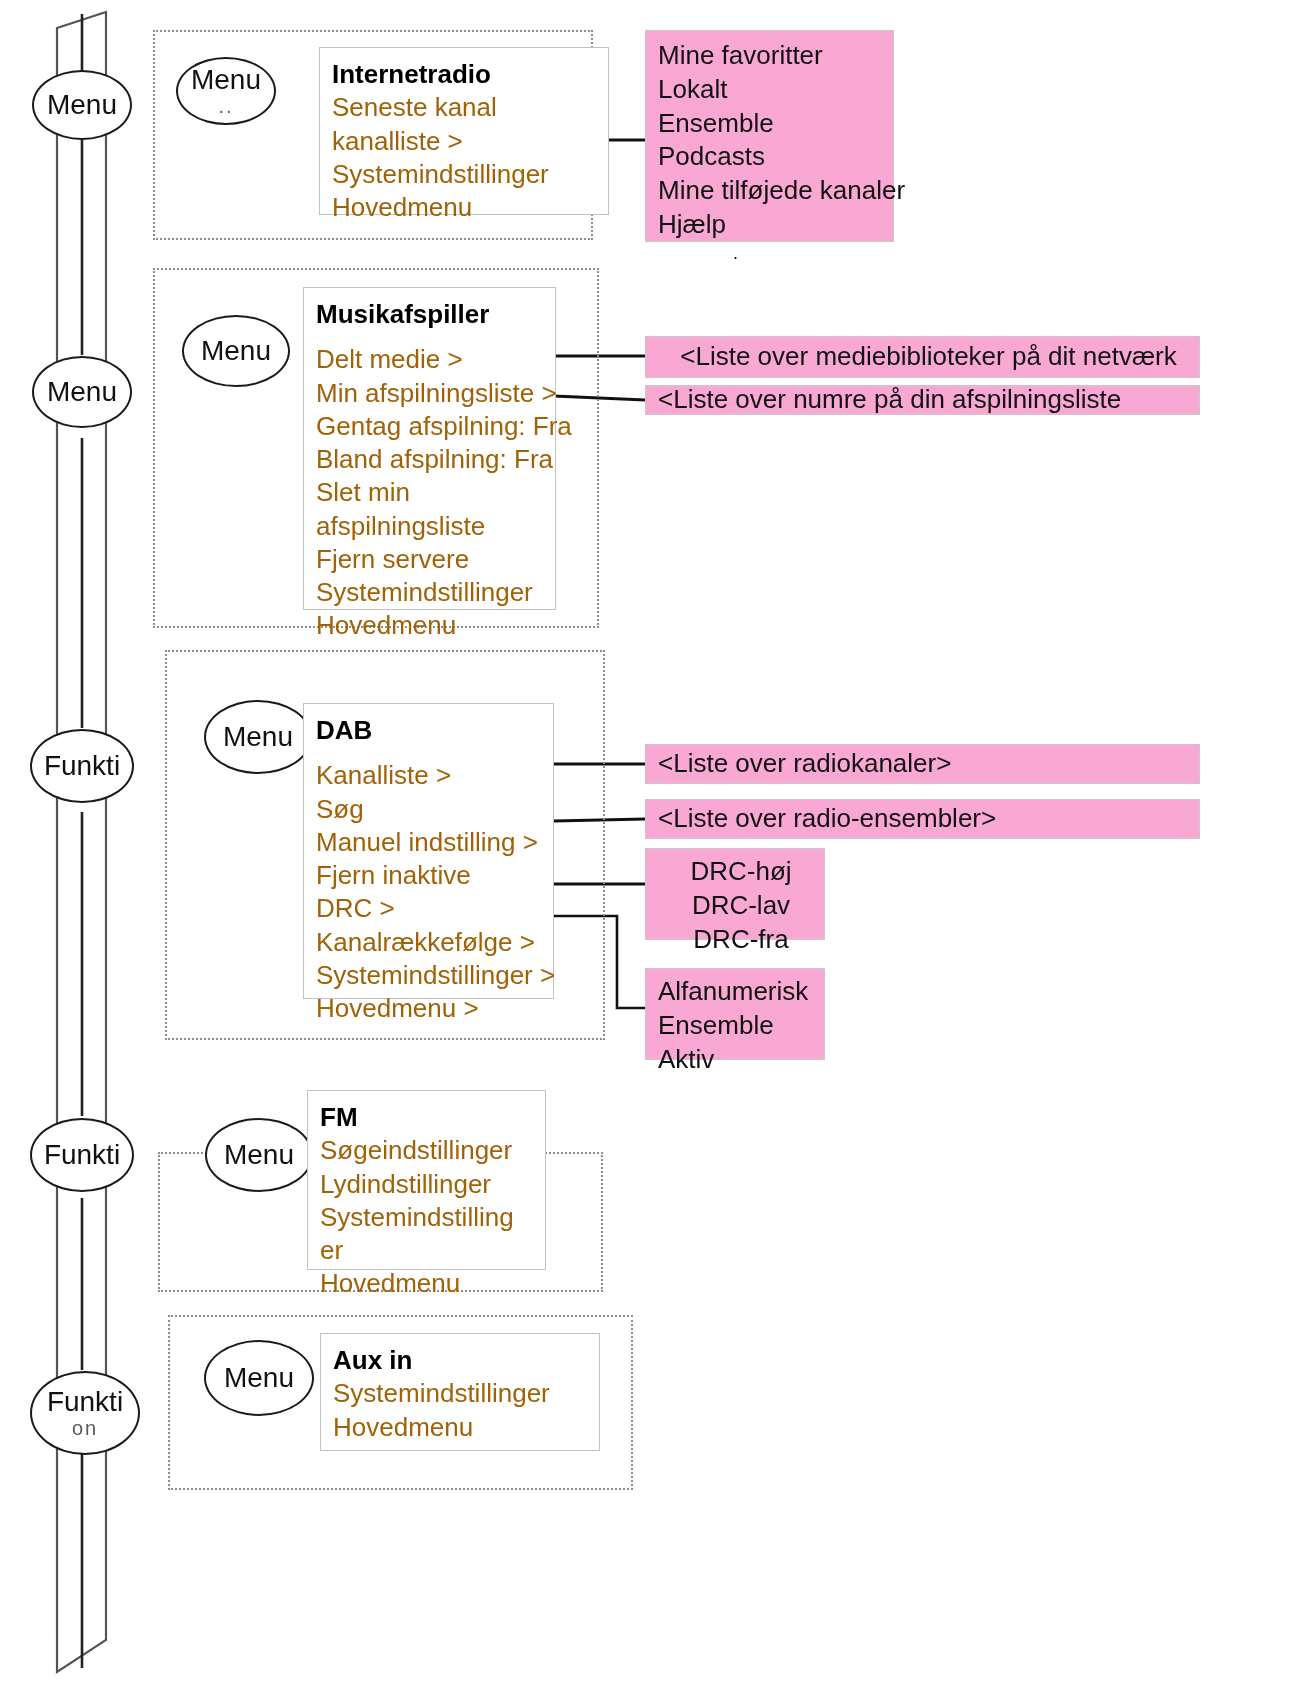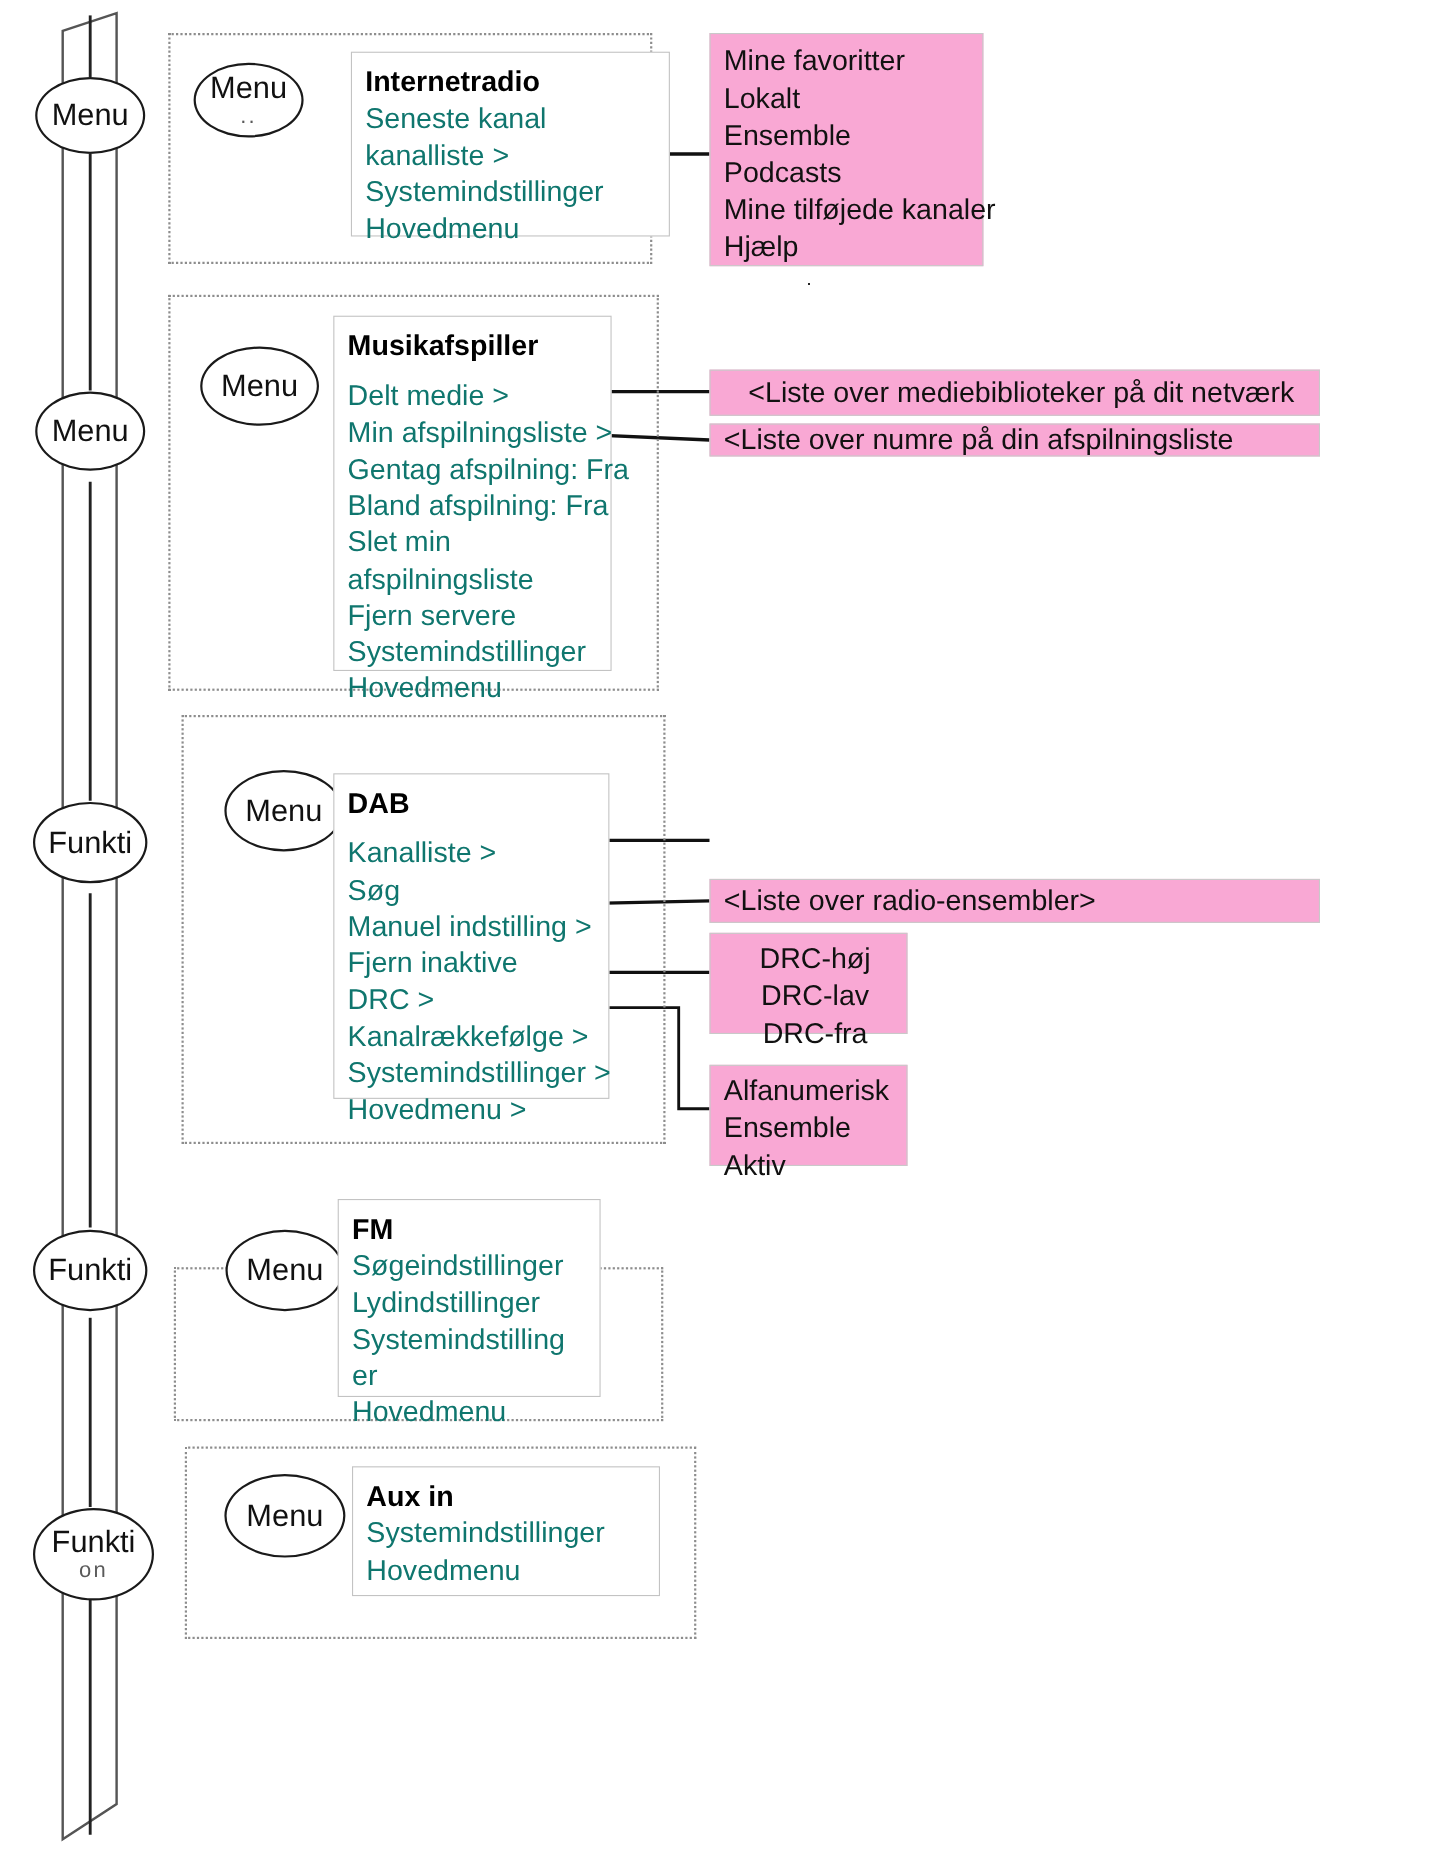--- a/index.html
+++ b/index.html
@@ -73,21 +73,21 @@
   .menu-title {
     font-weight: bold;
     font-size: 26px;
     line-height: 1.28;
     color: #000;
     white-space: nowrap;
   }
   .menu-item {
     font-size: 26px;
     line-height: 1.28;
-    color: #0f766e;
+    color: #a16207;
     white-space: nowrap;
   }
   .menu-box.gap .menu-title { margin-bottom: 12px; }
 
   
   .side-box {
     position: absolute;
     border: 1.5px solid #c9c9c9;
     background: #f9a8d4;
     box-sizing: border-box;
@@ -231,20 +231,23 @@
     <div class="menu-item">Kanalliste &gt;</div>
     <div class="menu-item">Søg</div>
     <div class="menu-item">Manuel indstilling &gt;</div>
     <div class="menu-item">Fjern inaktive</div>
     <div class="menu-item">DRC &gt;</div>
     <div class="menu-item">Kanalrækkefølge &gt;</div>
     <div class="menu-item">Systemindstillinger &gt;</div>
     <div class="menu-item">Hovedmenu &gt;</div>
   </div>
 
+  <div class="side-box" style="left:645px; top:744px; width:555px; height:40px;">
+    <div class="side-line">&lt;Liste over radiokanaler&gt;</div>
+  </div>
 
   <div class="side-box" style="left:645px; top:799px; width:555px; height:40px;">
     <div class="side-line">&lt;Liste over radio-ensembler&gt;</div>
   </div>
 
   <div class="side-box" style="left:645px; top:848px; width:180px; height:92px; justify-content:flex-start; padding-top:6px;text-align:center;">
     <div class="side-line">DRC-høj</div>
     <div class="side-line">DRC-lav</div>
     <div class="side-line">DRC-fra</div>
   </div>

